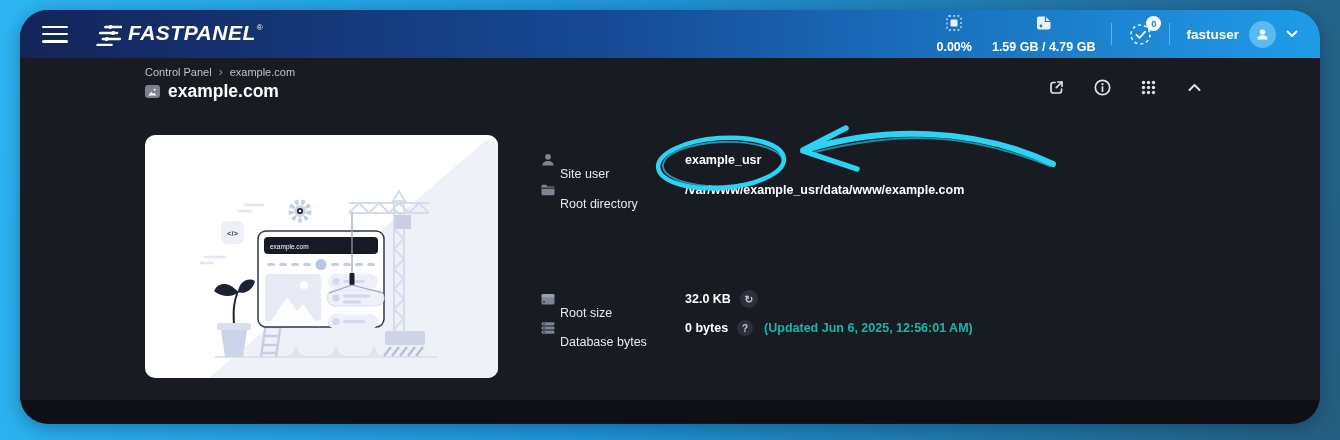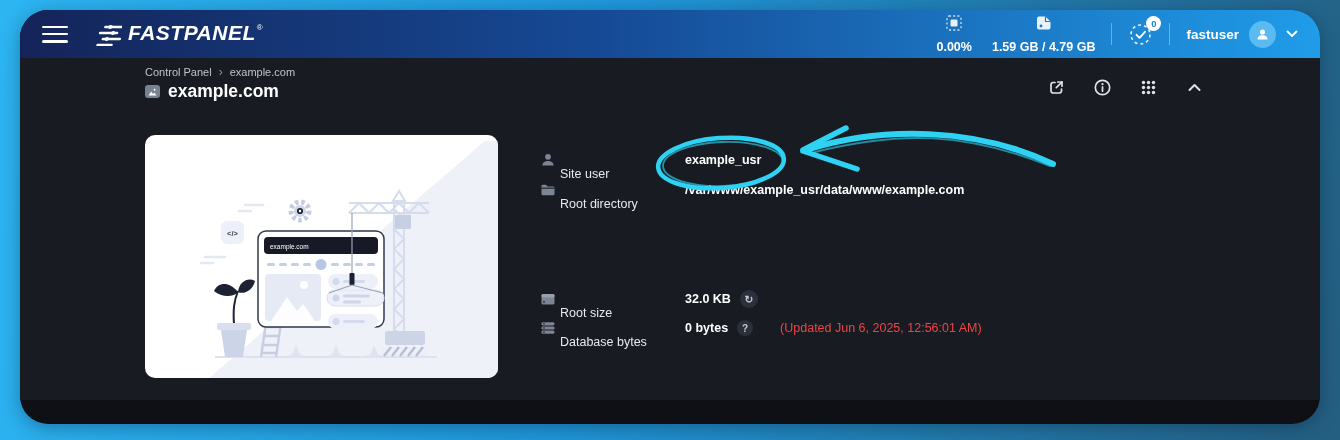--- a/index.html
+++ b/index.html
@@ -63,21 +63,21 @@
     width:160px; height:14px; border-radius:2px;
     background:linear-gradient(90deg,#51565f 0%,#3c414a 70%,#23262d 100%);
     filter:blur(1.5px);
   }
   .php-row { height:auto; align-items:flex-start; }
   .php-grid { display:grid; grid-template-columns:125px auto; row-gap:6px; }
   .mini-badge {
     width:18px; height:18px; border-radius:50%; background:#2b303a; color:#c3c8d2;
     font-size:10.5px; display:flex; align-items:center; justify-content:center; cursor:pointer; font-weight:bold;
   }
-  .note { color:#ef4444; font-weight:normal; font-size:12.5px; margin-left:18px; }
+  .note { color:#14b8a6; font-weight:bold; font-size:12.5px; margin-left:2px; }
   .annotation { position:absolute; left:0; top:0; pointer-events:none; }
 </style>
 </head>
 <body>
 
 <div class="window">
 
   <header class="topbar">
     <div class="hamburger">
         <span></span>

